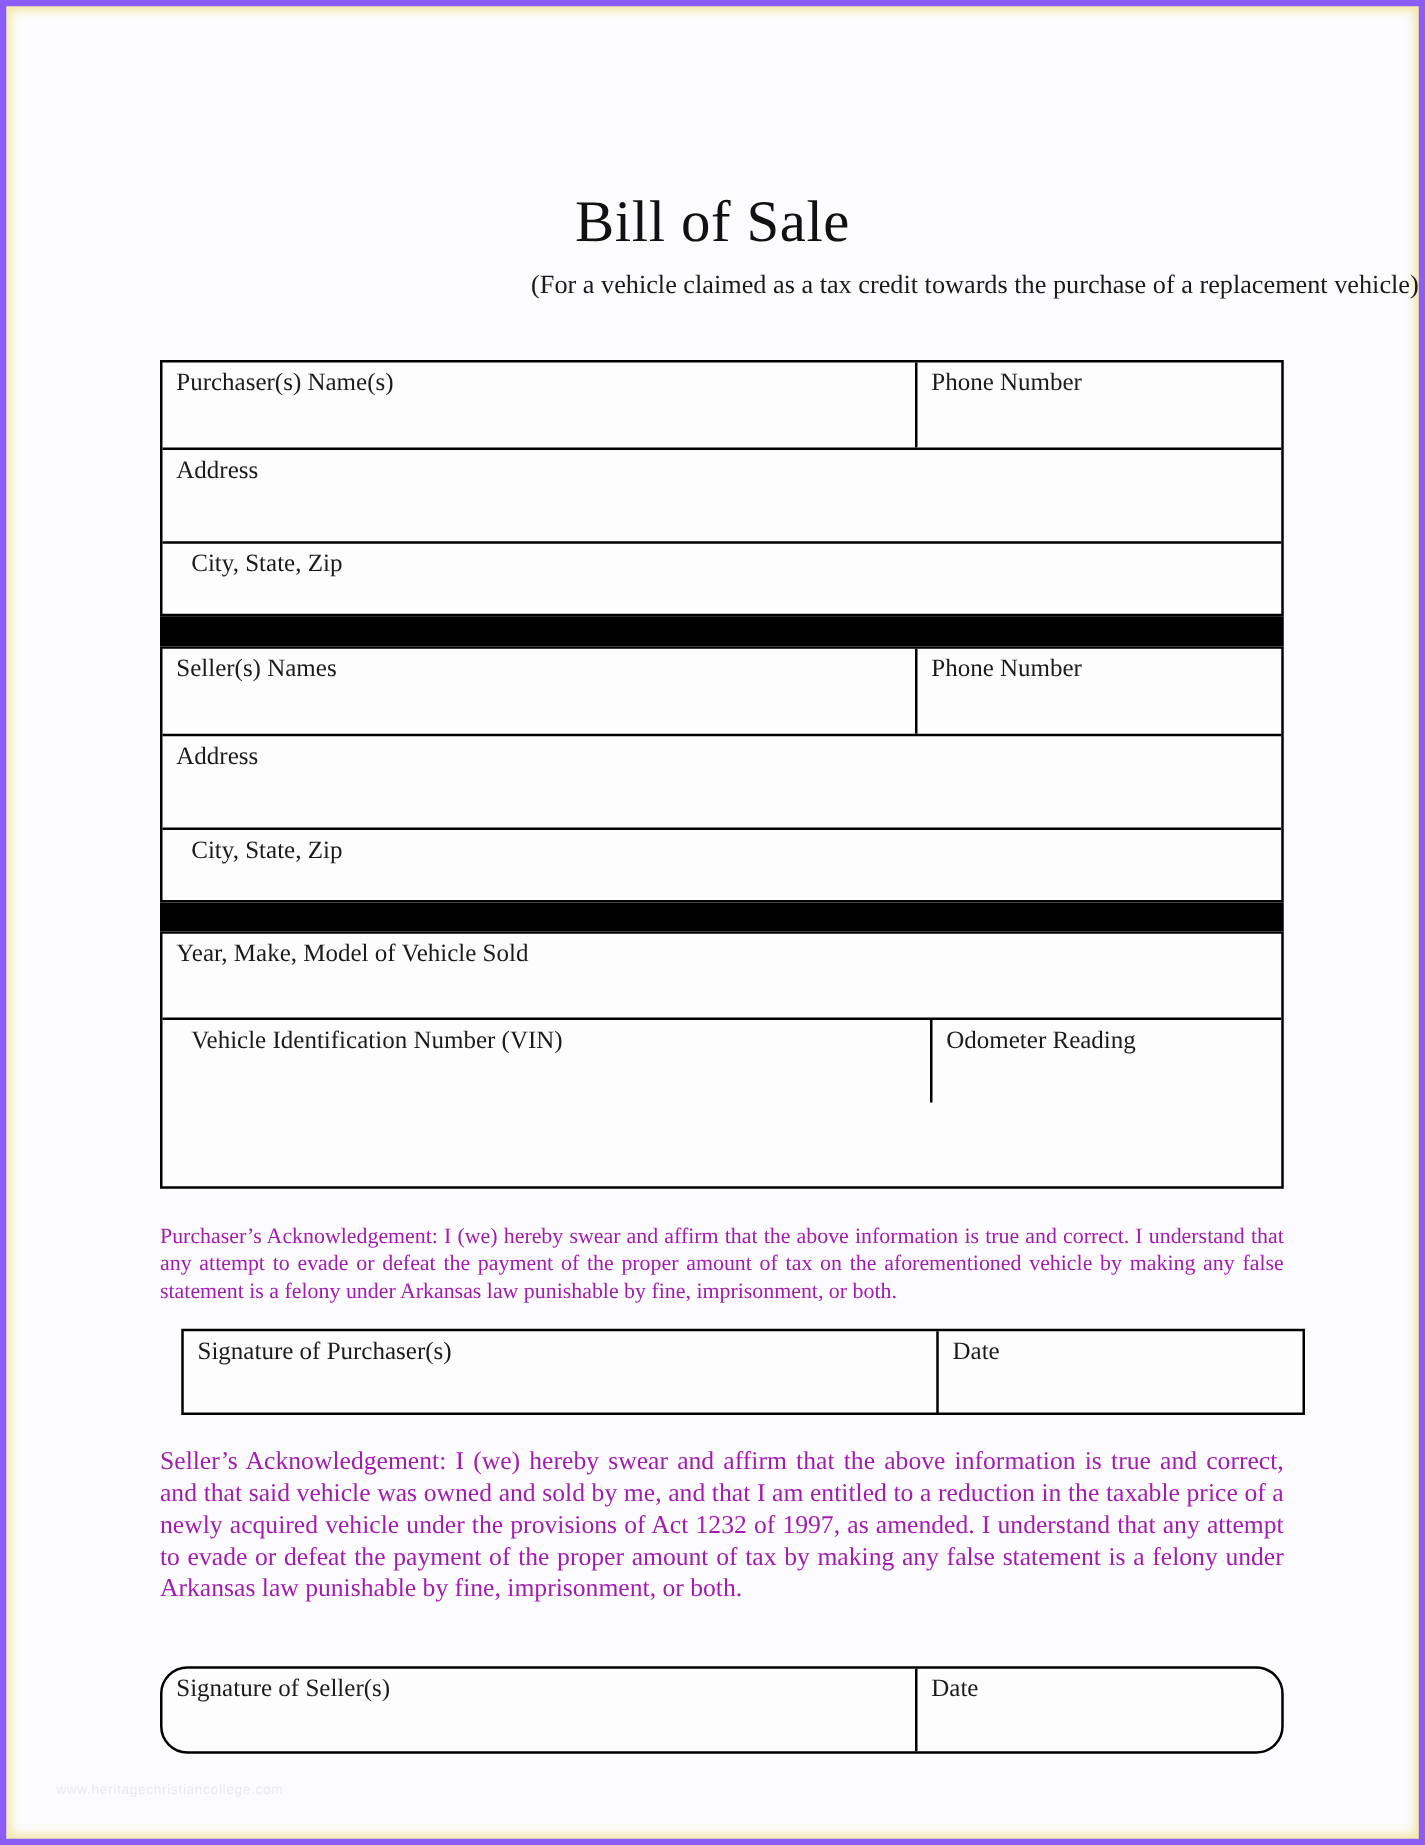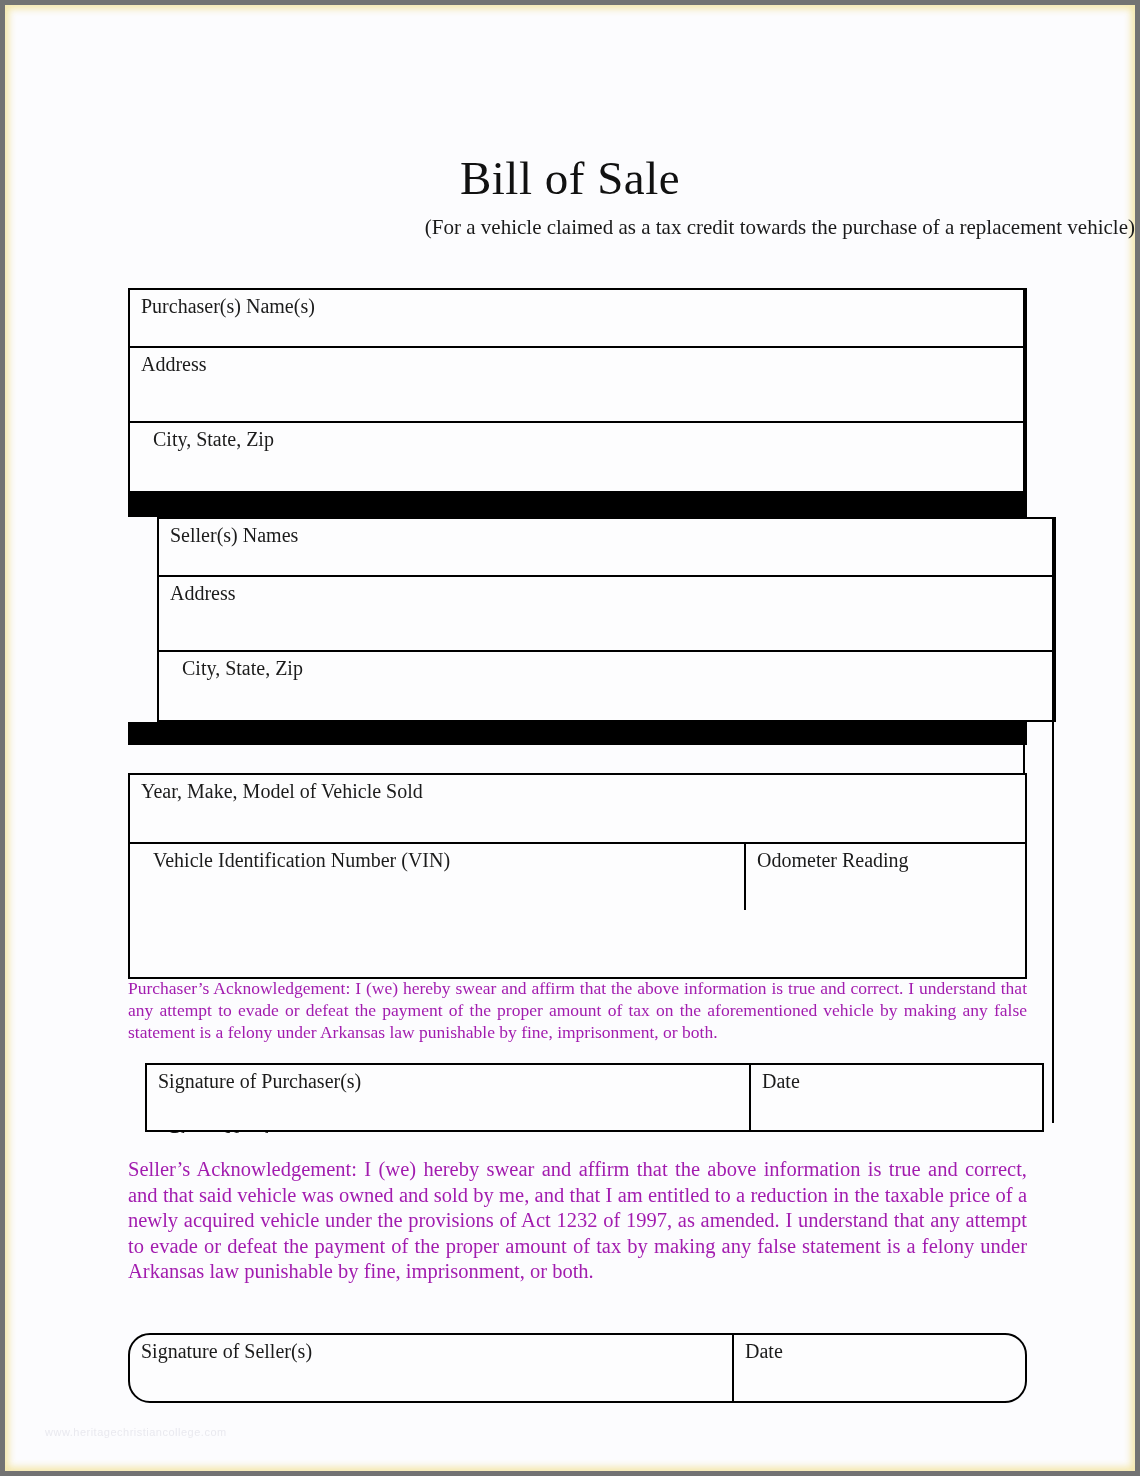--- a/index.html
+++ b/index.html
@@ -9,21 +9,21 @@
     background: #ffffff;
     position: relative;
     overflow: hidden;
   }
   .page {
     position: absolute;
     inset: 0;
     width: 1140px;
     height: 1476px;
     background: #fcfcfe;
-    border: 5px solid #737373;
+    border: 5px solid #8b5cf6;
     box-shadow: inset 0 0 7px 4px rgba(243, 230, 168, 0.95);
   }
   .title {
     position: absolute;
     top: 146px;
     left: 0;
     width: 100%;
     text-align: center;
     font-size: 47px;
     color: #111111;
@@ -74,21 +74,21 @@
   .watermark {
     position: absolute;
     left: 40px;
     top: 1421px;
     font-family: "Liberation Sans", sans-serif;
     font-size: 11px;
     color: #e9e9ef;
     letter-spacing: 0.5px;
   }
   
-  .h64 { height: 56px; flex-direction: column; }
+  .h64 { height: 68px; }
   .h69 { height: 75px; }
   .h68 { height: 68px; padding-left: 12px; }
   .h67 { height: 67px; }
   .h66 { height: 66px; }
 </style>
 </head>
 <body>
 
 <div class="page">
 
@@ -111,21 +111,21 @@
     </div>
     <div class="row h68">
       <div class="cell full">
         <span>City, State, Zip</span>
       </div>
     </div>
   </div>
 
   <div class="divider-bar" style="top:488px; height:24px;"></div>
 
-  <div class="form-table" style="top:512px; height:205px;margin-left:29px;">
+  <div class="form-table" style="top:512px; height:205px;">
     <div class="row h64">
       <div class="cell split">
         <span>Seller(s) Names</span>
       </div>
       <div class="cell rest">
         <span>Phone Number</span>
       </div>
     </div>
     <div class="row h69">
       <div class="cell full">
@@ -134,21 +134,21 @@
     </div>
     <div class="row h68">
       <div class="cell full">
         <span>City, State, Zip</span>
       </div>
     </div>
   </div>
 
   <div class="divider-bar" style="top:717px; height:23px;"></div>
 
-  <div class="form-table" style="top:768px; height:206px;">
+  <div class="form-table" style="top:740px; height:206px;">
     <div class="row h67">
       <div class="cell full">
         <span>Year, Make, Model of Vehicle Sold</span>
       </div>
     </div>
     <div class="row h68">
       <div class="cell split">
         <span>Vehicle Identification Number (VIN)</span>
       </div>
       <div class="cell rest">

